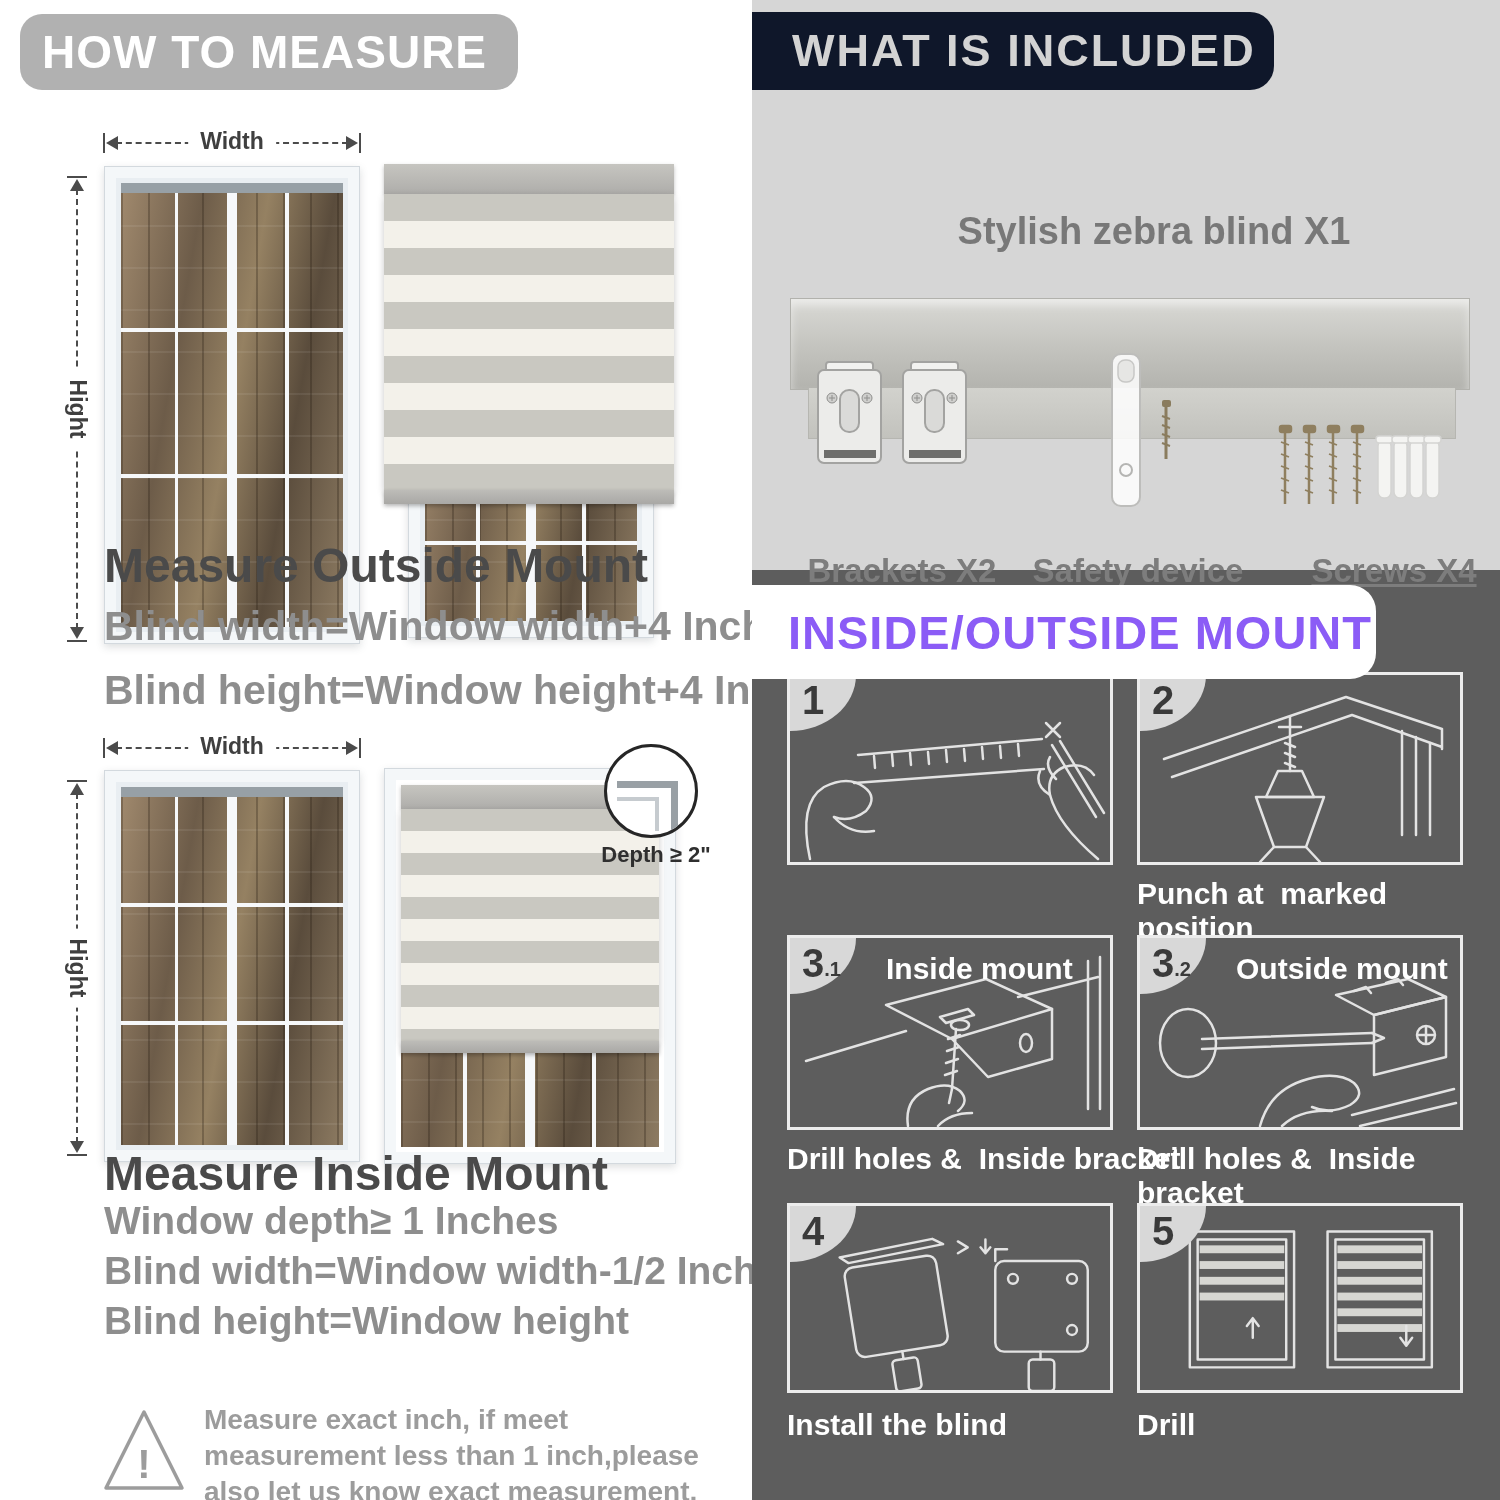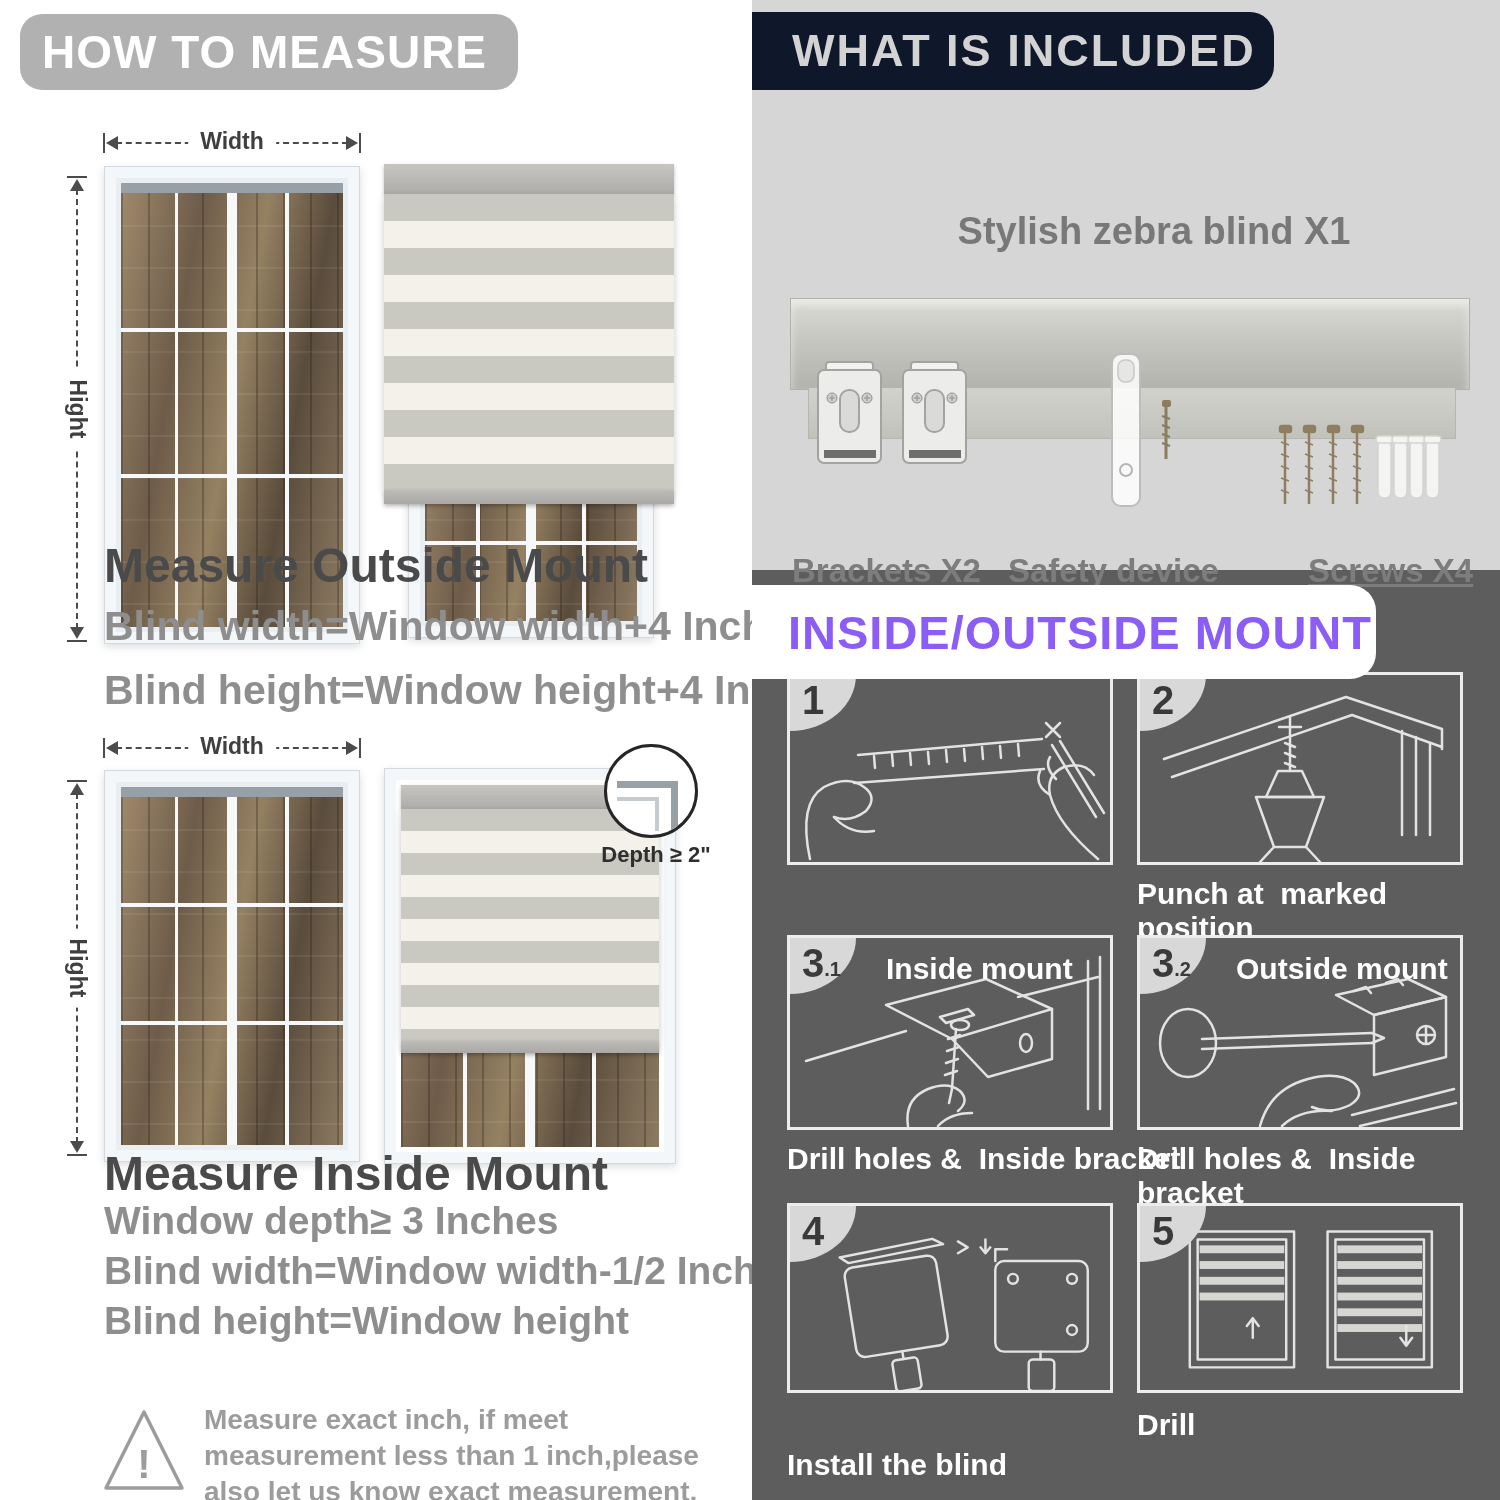--- a/index.html
+++ b/index.html
@@ -75,21 +75,21 @@
   .rdark{left:752px;top:570px;width:748px;height:930px;background:#5d5d5d;}
   .rheader{left:752px;top:12px;width:522px;height:78px;background:#0f172a;border-radius:0 24px 24px 0;
            display:flex;align-items:center;padding-left:40px;box-sizing:border-box;}
   .rheader span{font-size:45px;font-weight:bold;color:#d3d3d3;letter-spacing:2px;}
   .blindlabel{left:780px;top:210px;width:748px;text-align:center;font-size:38px;font-weight:bold;color:#787878;}
   .headrail{left:790px;top:298px;width:678px;height:90px;
             background:linear-gradient(180deg,#d9d9d5 0%,#c3c3be 55%,#b3b3ae 100%);
             border:1px solid #b2b2ad;box-shadow:inset 0 6px 10px rgba(255,255,255,.5);}
   .headlip{left:808px;top:388px;width:646px;height:50px;
            background:linear-gradient(180deg,#d2d2cd,#c2c2bd);border:1px solid #b6b6b1;border-top:none;}
-  .itemlabel{font-size:33px;font-weight:bold;color:#7d7d7d;text-align:left;}
+  .itemlabel{font-size:33px;font-weight:bold;color:#7d7d7d;text-align:center;}
 
   .mountheader{left:752px;top:585px;width:624px;height:94px;background:#ffffff;border-radius:0 26px 26px 0;
                display:flex;align-items:center;padding-left:36px;box-sizing:border-box;z-index:3;}
   .mountheader span{font-size:47px;font-weight:bold;color:#8b5cf6;letter-spacing:1px;}
 
   .tile{background:#5d5d5d;border:3px solid #ececec;box-sizing:border-box;}
   .badge{position:absolute;left:0;top:0;width:66px;height:56px;background:#d8d8d8;border-radius:0 0 100% 0;
          display:flex;align-items:flex-start;padding:2px 0 0 12px;box-sizing:border-box;}
   .badge .num{font-size:40px;font-weight:bold;color:#3a3a3a;line-height:46px;}
   .badge .sub{font-size:20px;font-weight:bold;color:#3a3a3a;line-height:58px;}
@@ -185,21 +185,21 @@
   </div>
 
   <div class="abs circlecall" style="left:604px;top:744px;">
     <div class="c1"></div>
     <div class="c2"></div>
   </div>
   <div class="abs depthlbl" style="left:596px;top:842px;width:120px;text-align:center;">Depth ≥ 2"</div>
 
   <div class="abs mtitle" style="left:104px;top:1146px;">Measure Inside Mount</div>
   <div class="abs mlines2" style="left:104px;top:1196px;">
-    <div>Window depth≥ 3 Inches</div>
+    <div>Window depth≥ 1 Inches</div>
     <div>Blind width=Window width-1/2 Inches</div>
     <div>Blind height=Window height</div>
   </div>
 
   <svg class="abs" style="left:100px;top:1404px;" width="88" height="92">
     <path d="M44,8 L82,84 L6,84 Z" fill="none" stroke="#9c9c9c" stroke-width="3.5" stroke-linejoin="round"></path>
     <text x="44" y="74" text-anchor="middle" font-size="40" font-weight="bold" fill="#9c9c9c">!</text>
   </svg>
   <div class="abs warntext" style="left:204px;top:1402px;">Measure exact inch, if meet measurement less than 1 inch,please also let us know exact measurement, please do not leave it</div>
 
@@ -389,21 +389,21 @@
         <path d="M252,148 l0,8"></path>
         <rect x="240" y="156" width="26" height="32" rx="4"></rect>
       </g>
     </svg>
     <div class="badge">
         <span class="num">4</span>
         <span class="sub"></span>
       </div>
     <span class="tag"></span>
   </div>
-  <div class="cap abs" style="left:787px;top:1408px;margin-top:40px;">Install the blind</div>
+  <div class="cap abs" style="left:787px;top:1408px;">Install the blind</div>
 
   <div class="abs tile" style="left:1137px;top:1203px;width:326px;height:190px;">
     <svg viewBox="0 0 320 187">
       <g class="sketch">
         <rect x="48" y="26" width="106" height="138"></rect>
         <rect x="56" y="34" width="90" height="122"></rect>
         <rect x="188" y="26" width="106" height="138"></rect>
         <rect x="196" y="34" width="90" height="122"></rect>
       </g>
       <g fill="#d6d6d2">

